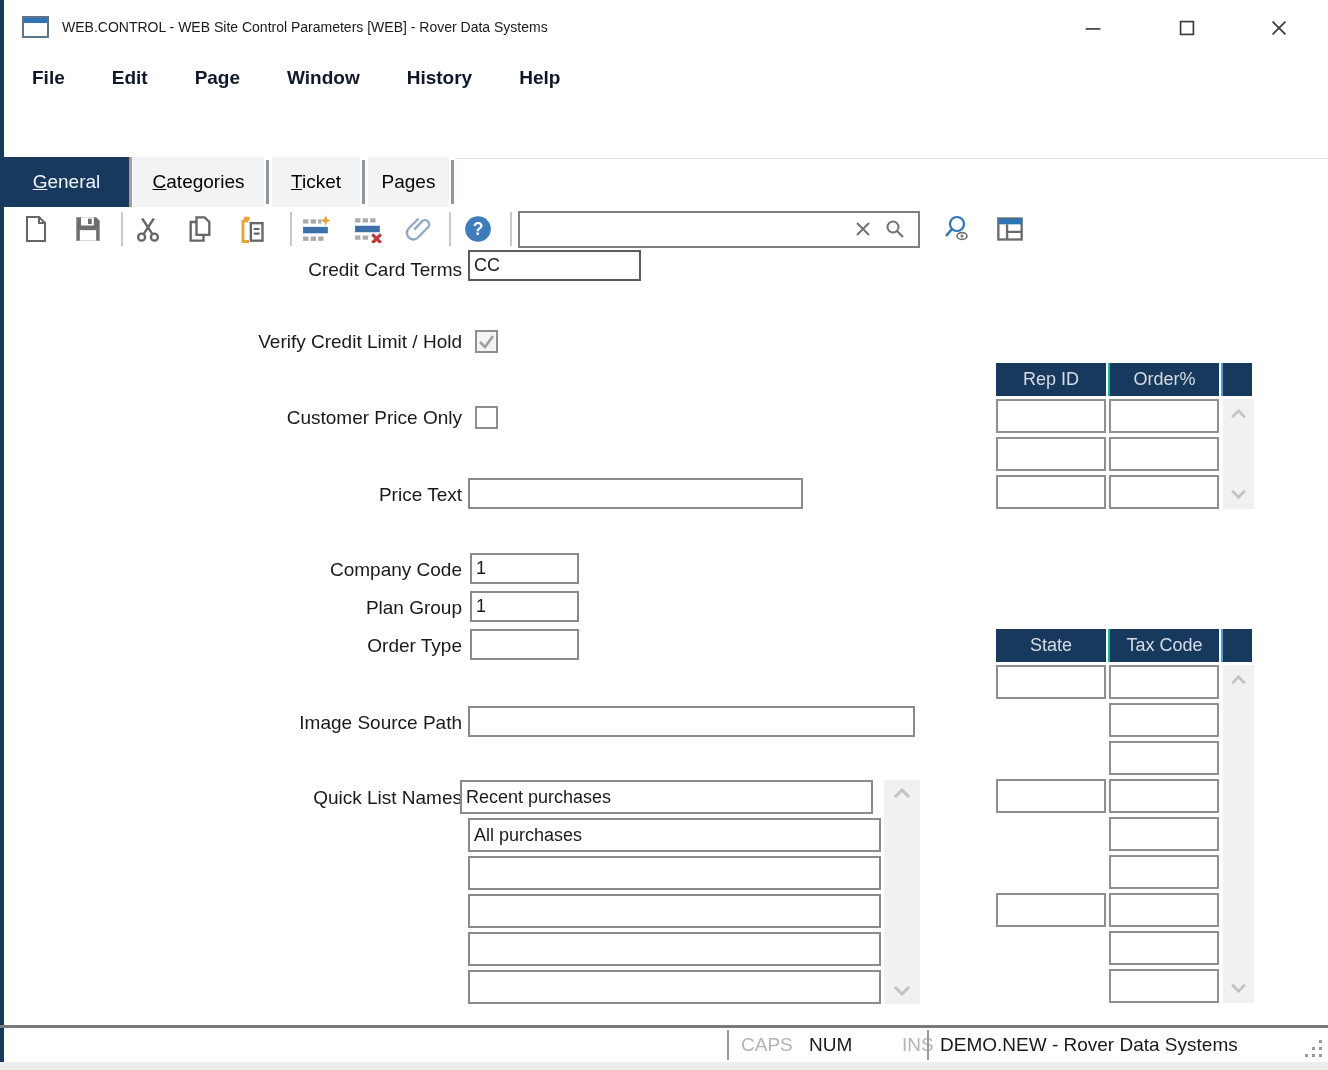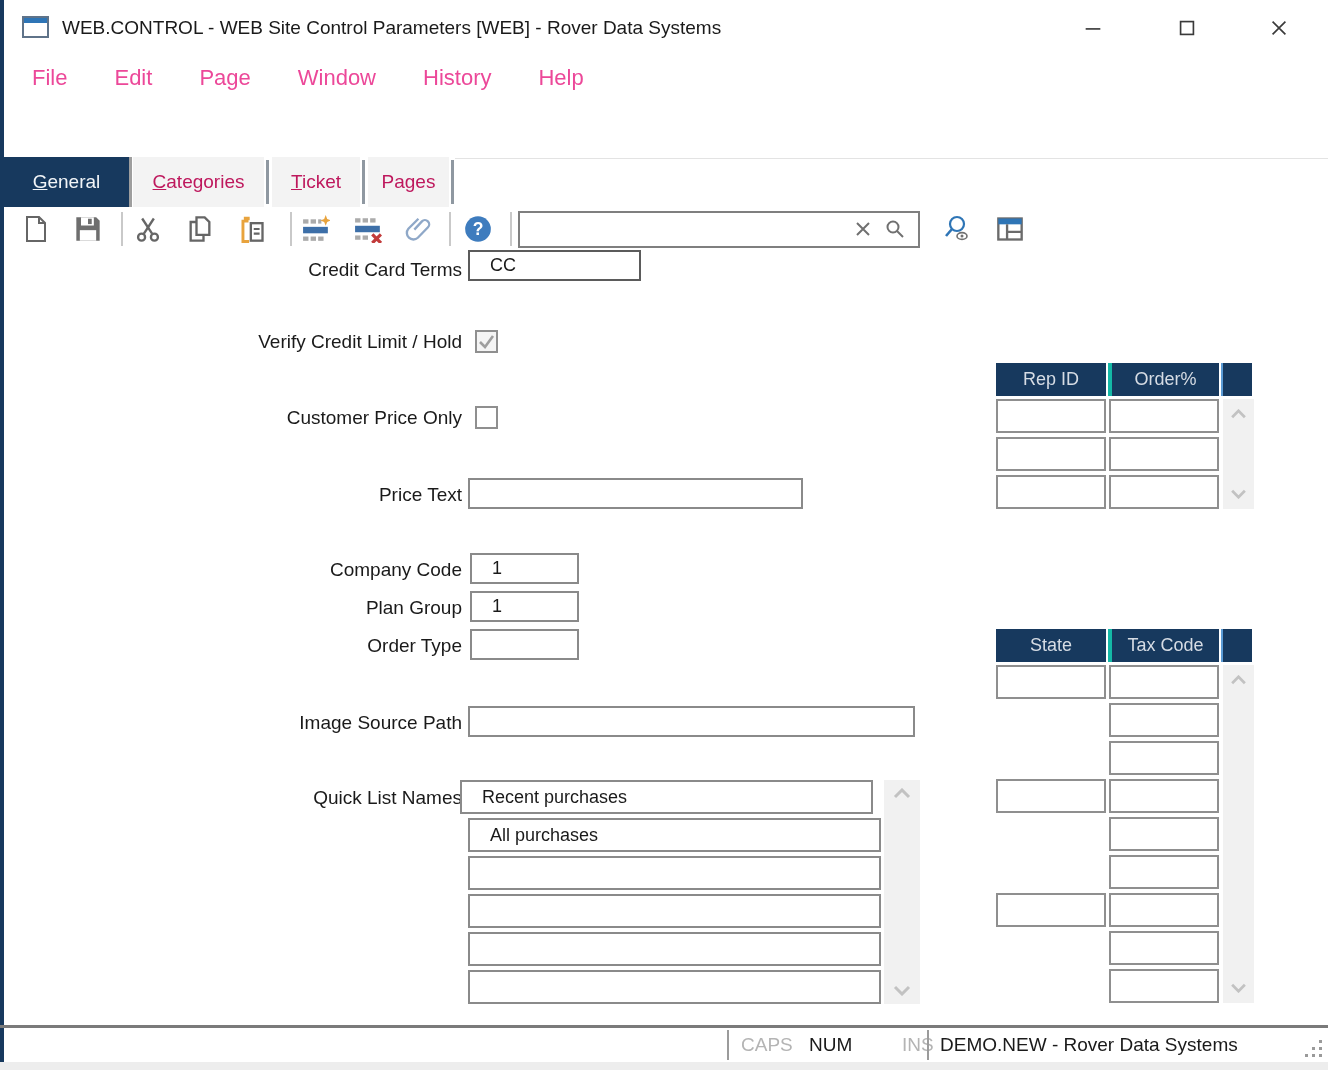--- a/index.html
+++ b/index.html
@@ -7,28 +7,28 @@
   .screen {
     position:relative; width:1328px; height:1070px; overflow:hidden;
     background:#fff; font-family:"Liberation Sans", sans-serif; color:#1a1a1a;
   }
   .left-border { position:absolute; left:0; top:0; width:4px; height:1070px; background:#17395E; }
 
   
   .titlebar { position:absolute; left:4px; top:0; right:0; height:55px; background:#fff; }
   .title-icon { position:absolute; left:18px; top:16px; width:27px; height:22px; border:2px solid #5f7389; background:#fff; }
   .title-icon .bar { position:absolute; left:0; top:0; right:0; height:5px; background:#2E75B6; }
-  .title-text { position:absolute; left:58px; top:0; line-height:55px; font-size:19px; color:#1a1a1a; white-space:nowrap; }
+  .title-text { position:absolute; left:58px; top:0; line-height:55px; font-size:14px; color:#1a1a1a; white-space:nowrap; }
   .win-btn { position:absolute; top:0; width:46px; height:55px; display:flex; align-items:center; justify-content:center; }
   .win-btn svg { width:22px; height:22px; }
   .btn-min { right:212px; } .btn-max { right:118px; } .btn-close { right:26px; }
 
   
   .menubar { position:absolute; left:4px; top:55px; right:0; height:46px; background:#fff; display:flex; align-items:center; padding-left:24px; }
-  .menu-item { font-size:22px; color:#ec4899; margin-right:39px; padding:4px 4px; cursor:default; }
+  .menu-item { font-size:19px; color:#0f172a; margin-right:39px; padding:4px 4px; cursor:default;font-weight:bold; }
 
   
   .toolbar { position:absolute; left:4px; top:101px; right:0; height:56px; background:#fff; }
   .tbtn { position:absolute; top:111px; width:36px; height:34px; display:flex; align-items:center; justify-content:center; }
   .tbtn svg { width:28px; height:28px; }
   .tsep { position:absolute; top:111px; width:2px; height:34px; background:#C9C9C9; }
   .searchwrap { position:absolute; left:514px; top:110px; width:402px; height:37px; }
   .searchbox { position:absolute; left:0; top:0; width:402px; height:37px; border:2px solid #7F7F7F; background:#fff;
                font-family:"Liberation Sans",sans-serif; font-size:18px; padding:0 70px 0 8px; outline:none; }
   .search-x { position:absolute; right:48px; top:9px; width:18px; height:18px; }
@@ -36,38 +36,38 @@
 
   
   .tabline { position:absolute; left:455px; right:0; top:158px; height:1px; background:#E3E3E3; }
   .tab { position:absolute; top:157px; height:50px; text-align:center; cursor:default; }
   .tab .lbl { display:block; line-height:50px; font-size:19px; }
   .tab .lbl::first-letter { text-decoration:underline; }
   .tab.noul .lbl::first-letter { text-decoration:none; }
   .tab.active { background:#17395E; box-shadow:3px 0 0 #9E9E9E; }
   .tab.active .lbl { color:#F2F5F8; }
   .tab.inactive { background:#F3F3F3; }
-  .tab.inactive .lbl { color:#be185d; }
+  .tab.inactive .lbl { color:#000000; }
   .tabsep { position:absolute; top:160px; width:3px; height:44px; background:#8F98A1; }
 
   
   .flabel { position:absolute; left:40px; width:422px; text-align:right; font-size:19px; color:#1a1a1a; white-space:nowrap; }
   .fin { position:absolute; border:2px solid #8A8A8A; background:#fff; font-family:"Liberation Sans",sans-serif;
-         font-size:18px; color:#1a1a1a; padding:0 20px; outline:none; }
+         font-size:18px; color:#1a1a1a; padding:0 4px; outline:none; }
   .fin.focused { border-color:#5B5B5B; }
   .fin.readonly { background:#EBEBEB; border-color:#A9A9A9; }
   .checkbox { position:absolute; width:23px; height:23px; border:2px solid #8F8F8F; background:#fff; }
   .checkbox.checked { background:#F4F4F4; }
   .checkbox svg { display:none; width:19px; height:19px; margin:0; }
   .checkbox.checked svg { display:block; }
 
   
   .gtable { position:absolute; left:996px; }
   .ghead { position:absolute; top:0; height:33px; background:#17395E; color:#D6DCE4; font-size:18px; text-align:center; line-height:33px; }
-  .gh1 { left:0; width:110px; } .gh2 { left:112px; width:111px; border-left:4px solid #14b8a6; } 
+  .gh1 { left:0; width:110px; } .gh2 { left:112px; width:111px; border-left:2px solid #14b8a6; } 
   .gh3 { left:225px; width:31px; border-left:2px solid #5B9BD5; }
   .gcell { position:absolute; width:110px; height:34px; border:2px solid #8F8F8F; background:#fff;
            font-family:"Liberation Sans",sans-serif; font-size:18px; padding:0 5px; outline:none; }
   .vscroll { position:absolute; left:227px; width:31px; background:#F1F1F1; }
   .vscroll .up { position:absolute; top:10px; left:7px; }
   .vscroll .dn { position:absolute; bottom:10px; left:7px; }
 
   
   .qscroll { position:absolute; left:884px; top:780px; width:36px; height:224px; background:#F1F1F1; }
   .qscroll .up { position:absolute; top:8px; left:9px; }

